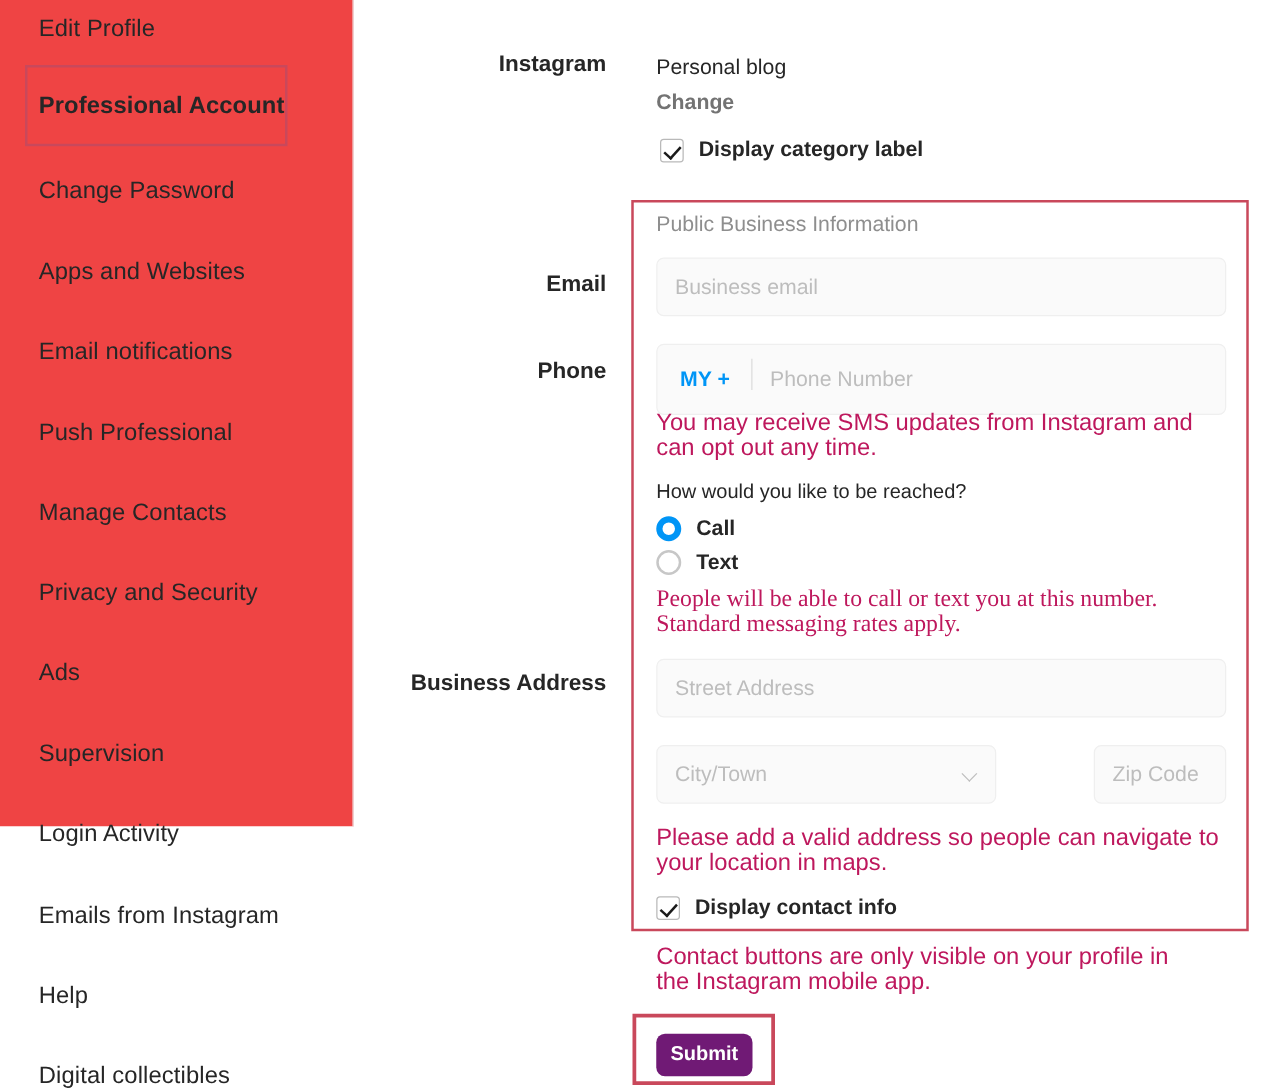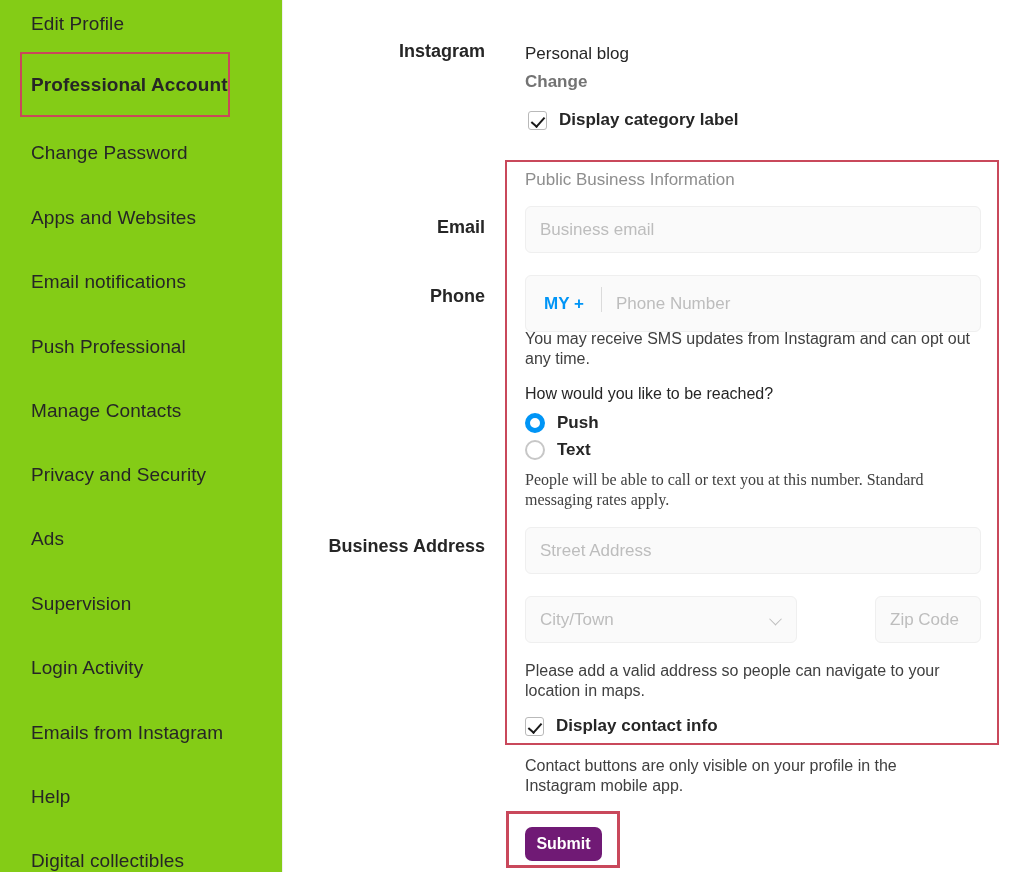--- a/index.html
+++ b/index.html
@@ -20,22 +20,22 @@
     height: 872px;
     background: #fff;
   }
 
   
   #sidebar {
     position: absolute;
     left: 0;
     top: 0;
     width: 283px;
-    height: 872px;
-    background: #84cc16;
+    height: 661px;
+    background: #ef4444;
     border-right: 1px solid #efefef;
   }
   .nav-item {
     position: absolute;
     left: 31px;
     font-size: 19px;
     line-height: 24px;
     color: #262626;
     white-space: nowrap;
     letter-spacing: 0.1px;
@@ -186,23 +186,23 @@
     left: 90px;
     top: 50%;
     transform: translateY(-50%);
     font-size: 17px;
     color: #bdbdbd;
     white-space: nowrap;
   }
 
   .helper {
     position: absolute;
-    font-size: 16px;
+    font-size: 19px;
     line-height: 20px;
-    color: #404040;
+    color: #be185d;
   }
   #helper-sms { left: 242px; top: 329px; width: 448px; }
 
   #reach-question {
     position: absolute;
     left: 242px;
     top: 385px;
     font-size: 16px;
     color: #262626;
   }
@@ -334,21 +334,21 @@
       <span id="phone-divider"></span>
       <span id="phone-ph">Phone Number</span>
     </div>
 
     <div class="helper" id="helper-sms">You may receive SMS updates from Instagram and can opt out any time.</div>
 
     <div id="reach-question">How would you like to be reached?</div>
 
     <div class="radiorow" style="left:242px; top:413px;">
       <span class="radio selected"></span>
-      <span class="lbl">Push</span>
+      <span class="lbl">Call</span>
     </div>
     <div class="radiorow" style="left:242px; top:440px;">
       <span class="radio"></span>
       <span class="lbl">Text</span>
     </div>
 
     <div class="helper" id="helper-reach">People will be able to call or text you at this number. Standard messaging rates apply.</div>
 
     <div class="row-label" style="top:536px;">Business Address</div>
     <div class="field" id="field-street">

